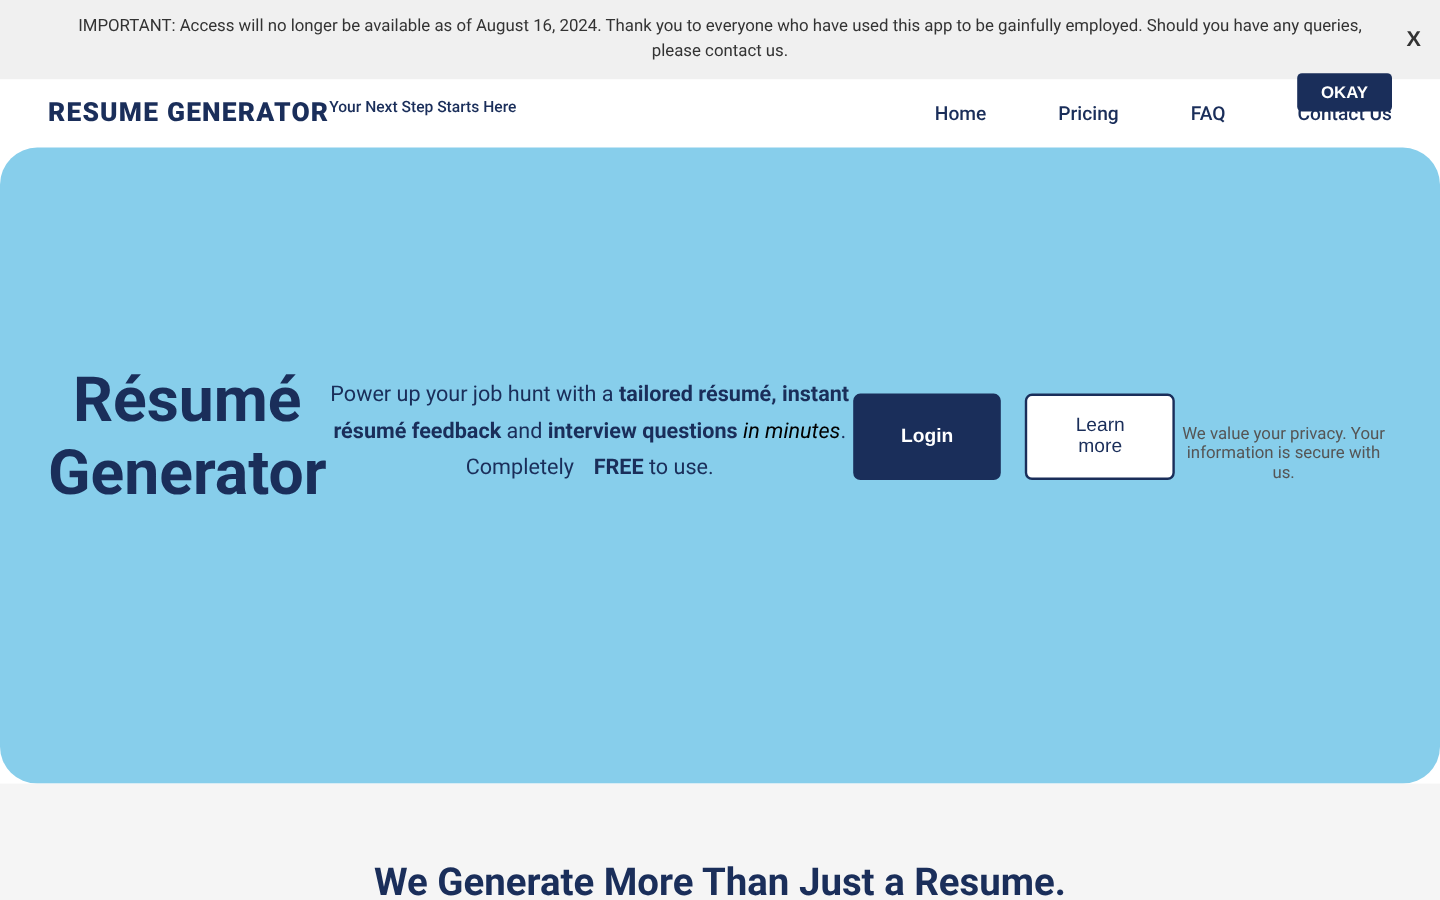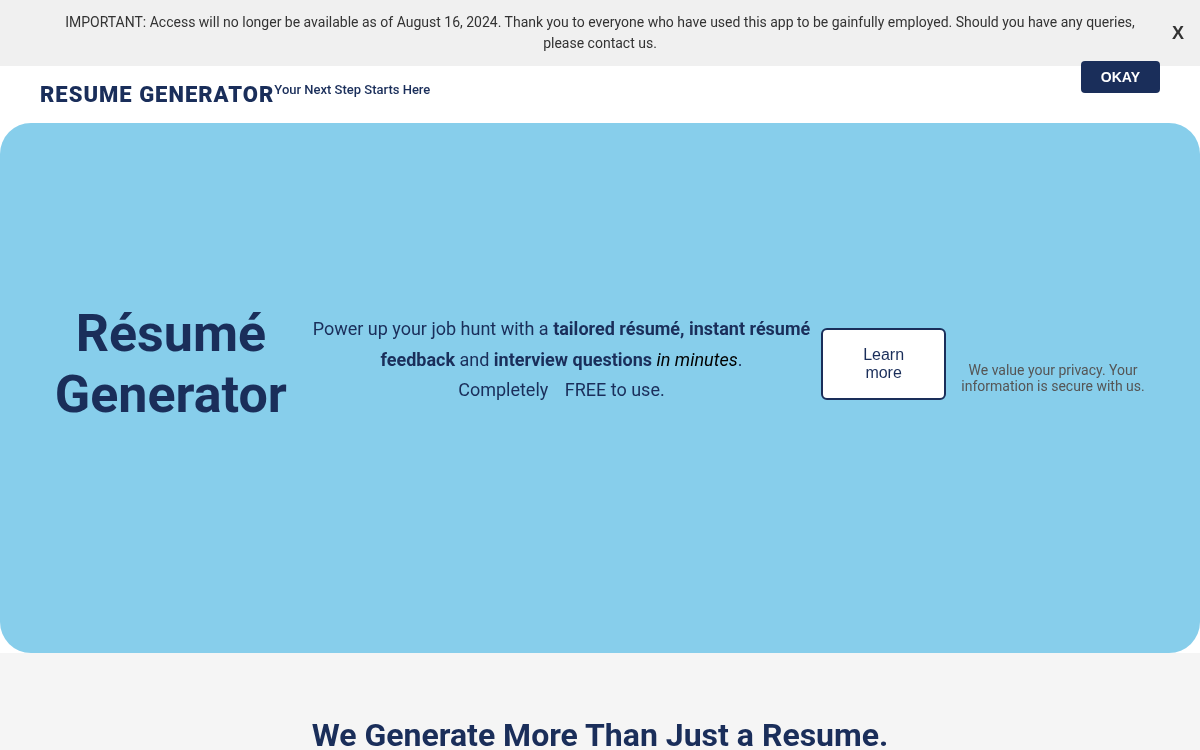--- a/index.html
+++ b/index.html
@@ -130,21 +130,21 @@
       font-weight: 700;
     }
 
     #hero-desc .italic-blue {
       font-style: italic;
       color: #000000;
       font-weight: 400;
     }
 
     #hero-desc .free {
-      font-weight: 400;
+      font-weight: 700;
       margin-left: 12px;
     }
 
     #hero-buttons {
       display: flex;
       gap: 20px;
       margin-bottom: 28px;
     }
 
     #login-button {
@@ -195,29 +195,36 @@
   <span>IMPORTANT: Access will no longer be available as of August 16, 2024. Thank you to everyone who have used this app to be gainfully employed. Should you have any queries, please contact us.</span>
   <button id="banner-okay">OKAY</button>
   <button id="banner-close">X</button>
 </div>
 
 <nav id="navbar">
   <div id="logo-container">
     <span id="logo-title">RESUME GENERATOR</span>
     <span id="logo-subtitle">Your Next Step Starts Here</span>
   </div>
+  <div id="nav-links">
+    <a class="nav-link">Home</a>
+    <a class="nav-link">Pricing</a>
+    <a class="nav-link">FAQ</a>
+    <a class="nav-link">Contact Us</a>
+  </div>
 </nav>
 
 <section id="hero">
   <h1 id="hero-title">Résumé Generator</h1>
   <p id="hero-desc">
     <span>Power up your job hunt with a </span><span class="bold">tailored résumé, instant résumé feedback</span><span> and </span><span class="bold">interview questions</span> <span class="italic-blue">in minutes</span><span>.</span><br>
     <span>Completely </span><span class="free">FREE</span><span> to use.</span>
   </p>
   <div id="hero-buttons">
+    <button id="login-button">Login</button>
     <button id="learn-more-button">Learn more</button>
   </div>
   <p id="privacy-text">We value your privacy. Your information is secure with us.</p>
 </section>
 
 <section id="lower-section">
   <h2 id="lower-title">
     <span>We Generate More Than Just a Resume.</span><br>
     
   </h2>

